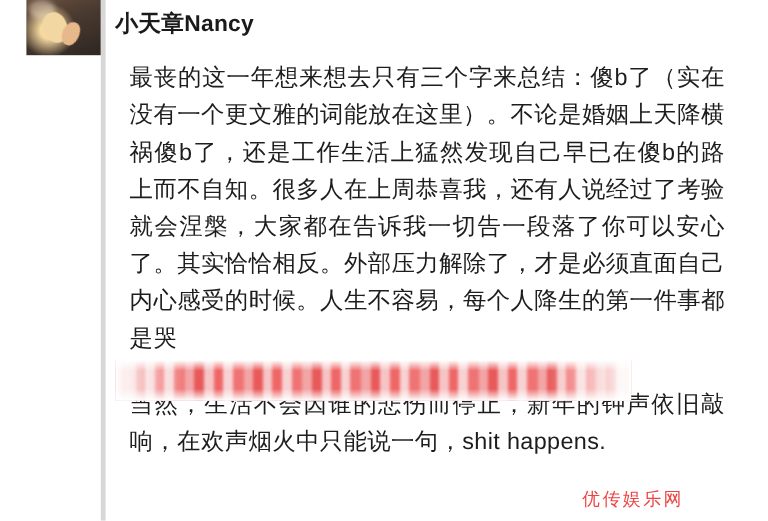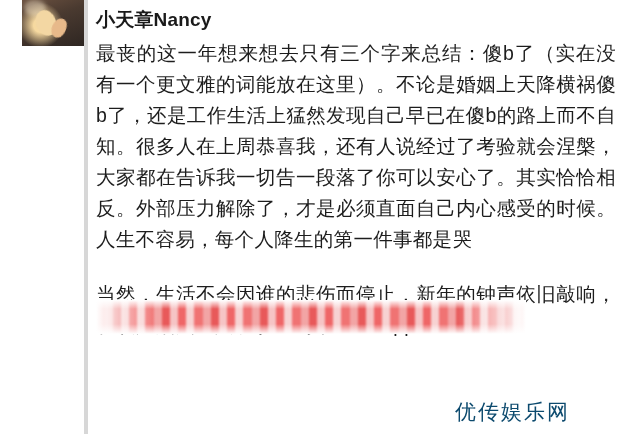--- a/index.html
+++ b/index.html
@@ -95,21 +95,21 @@
     top: 38px;
     width: 520px;
     font-size: 19.5px;
     line-height: 31px;
     color: #1d1d1d;
     letter-spacing: 0.3px;
     text-align: justify;
   }
 
   .para {
-    margin: 0;
+    margin: 12px;
   }
   .para + .para {
     margin-top: 24px;
   }
 
   
   .censor-strip {
     position: absolute;
     left: 96px;
     top: 300px;
@@ -158,22 +158,22 @@
     left: 0; right: 0; bottom: 0;
     height: 10px;
     background: linear-gradient(0deg, #ffffff 0%, rgba(255,255,255,0) 100%);
   }
 
   
   .watermark {
     position: absolute;
     right: 10px;
     bottom: 8px;
-    font-size: 21px;
-    color: #0c4a6e;
+    font-size: 15px;
+    color: #ef4444;
     letter-spacing: 2px;
     white-space: nowrap;
     user-select: none;
   }
 </style>
 </head>
 <body>
 
 <div class="post">
 

